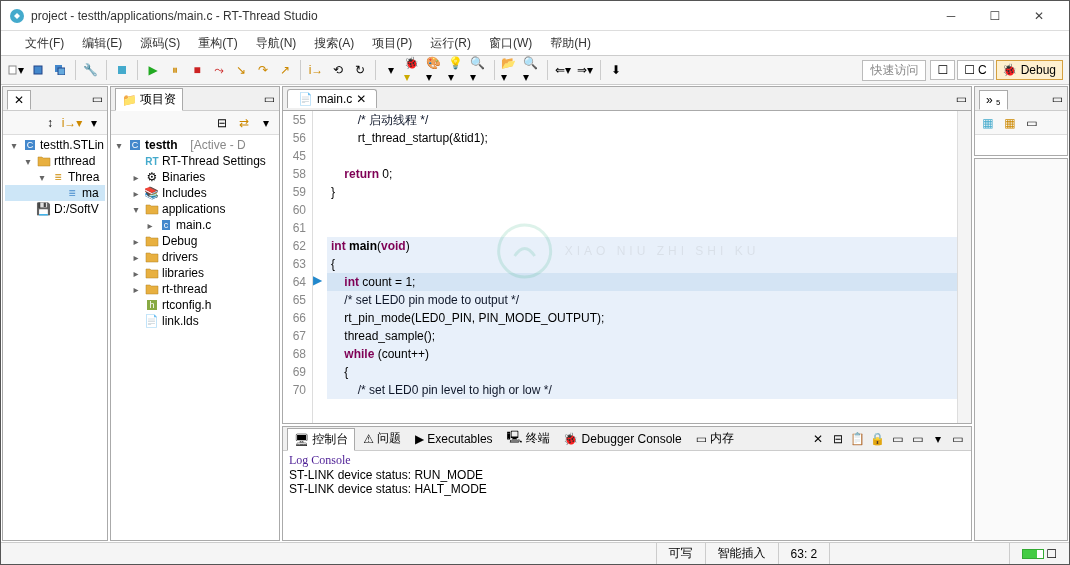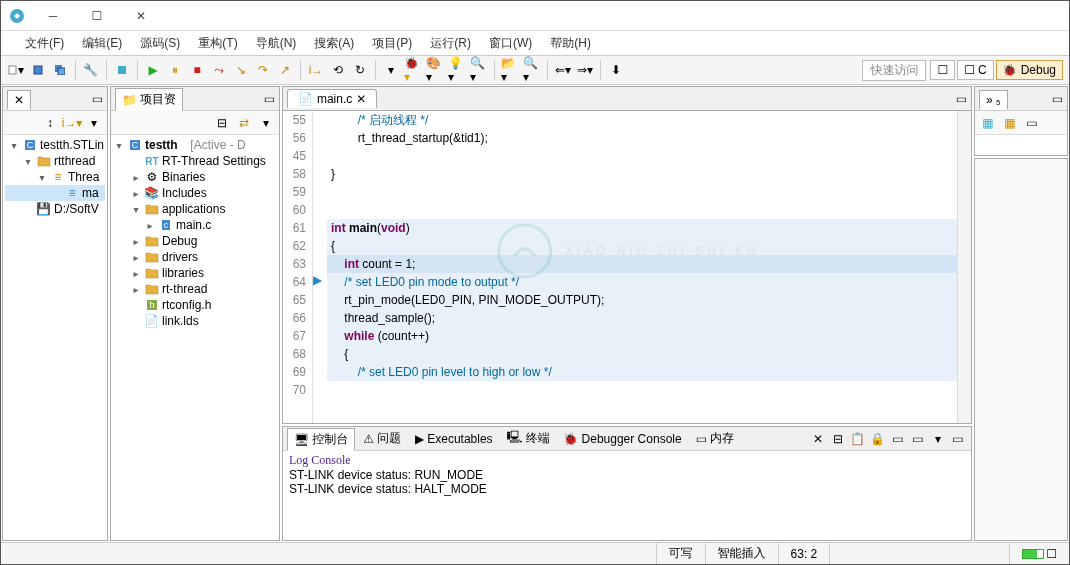--- a/index.html
+++ b/index.html
@@ -41,21 +41,21 @@
 .editor-body { flex:1; display:flex; overflow:auto; background:#fff; font-family:Consolas,monospace; font-size:13px; position:relative; }
 .gutter { width:30px; background:#fff; text-align:right; padding-right:6px; color:#888; border-right:1px solid #ddd; }
 .gutter div { height:18px; line-height:18px; }
 .marker { width:14px; background:#fff; }
 .marker div { height:18px; }
 .code { flex:1; }
 .code .line { height:18px; line-height:18px; white-space:pre; padding-left:4px; }
 .line.hl { background:#e8f0fa; }
 .line.hlcur { background:#d4e4f4; }
 .kw { color:#7f0055; font-weight:bold; }
-.com { color:#0369a1; }
+.com { color:#0f172a; }
 .watermark { position:absolute; left:50%; top:45%; transform:translate(-50%,-50%); opacity:0.15; font-size:36px; color:#2a7; pointer-events:none; font-family:"Microsoft YaHei"; display:flex; align-items:center; gap:10px; }
 .watermark .sub { font-size:12px; letter-spacing:4px; color:#888; }
 .bottom-panel { height:115px; }
 .btabs { height:24px; display:flex; align-items:center; border-bottom:1px solid #ccc; background:#f0f0f0; padding:0 4px; gap:2px; }
 .btab { padding:2px 6px; display:flex; align-items:center; gap:3px; }
 .btab.active { background:#fff; border:1px solid #aaa; border-bottom-color:#fff; position:relative; top:1px; }
 .btab-spacer { flex:1; }
 .console-body { flex:1; padding:2px 6px; font-family:Consolas,monospace; font-size:13px; overflow:auto; }
 .console-body .hdr { font-family:Liberation Serif, serif; font-size:12px; color:#4c1d95; margin-bottom:0; }
 .statusbar { height:22px; border-top:1px solid #ccc; display:flex; align-items:center; background:#f5f5f5; font-size:12px;padding-left:20px; }
@@ -67,20 +67,21 @@
 .overview-ruler { width:14px; background:#f4f4f4; border-left:1px solid #ddd; }
 </style>
 </head>
 <body>
 
 <div class="titlebar">
   <svg class="logo" viewBox="0 0 16 16">
       <circle cx="8" cy="8" r="7" fill="#4ac"></circle>
       <path d="M5 8 L8 5 L11 8 L8 11 Z" fill="#fff"></path>
     </svg>
+  <span class="title">project - testth/applications/main.c - RT-Thread Studio</span>
   <div class="winbtn">─</div>
   <div class="winbtn">☐</div>
   <div class="winbtn">✕</div>
 </div>
 
 <div class="menubar" id="menubar">
     <span>文件(F)</span>
     <span>编辑(E)</span>
     <span>源码(S)</span>
     <span>重构(T)</span>
@@ -374,20 +375,21 @@
             <div></div>
             <div></div>
             <div></div>
             <div></div>
             <div></div>
           </div>
         <div class="code" id="code">
             <div class="line">        <span class="com">/* 启动线程 */</span></div>
             <div class="line">        rt_thread_startup(&amp;tid1);</div>
             <div class="line"></div>
+            <div class="line">    <span class="kw">return</span> 0;</div>
             <div class="line">}</div>
             <div class="line"></div>
             <div class="line"></div>
             <div class="line hl"><span class="kw">int</span> <span style="font-weight:bold">main</span>(<span class="kw">void</span>)</div>
             <div class="line hl">{</div>
             <div class="line hlcur">    <span class="kw">int</span> count = 1;</div>
             <div class="line hl">    <span class="com">/* set LED0 pin mode to output */</span></div>
             <div class="line hl">    rt_pin_mode(LED0_PIN, PIN_MODE_OUTPUT);</div>
             <div class="line hl">    thread_sample();</div>
             <div class="line hl">    <span class="kw">while</span> (count++)</div>

